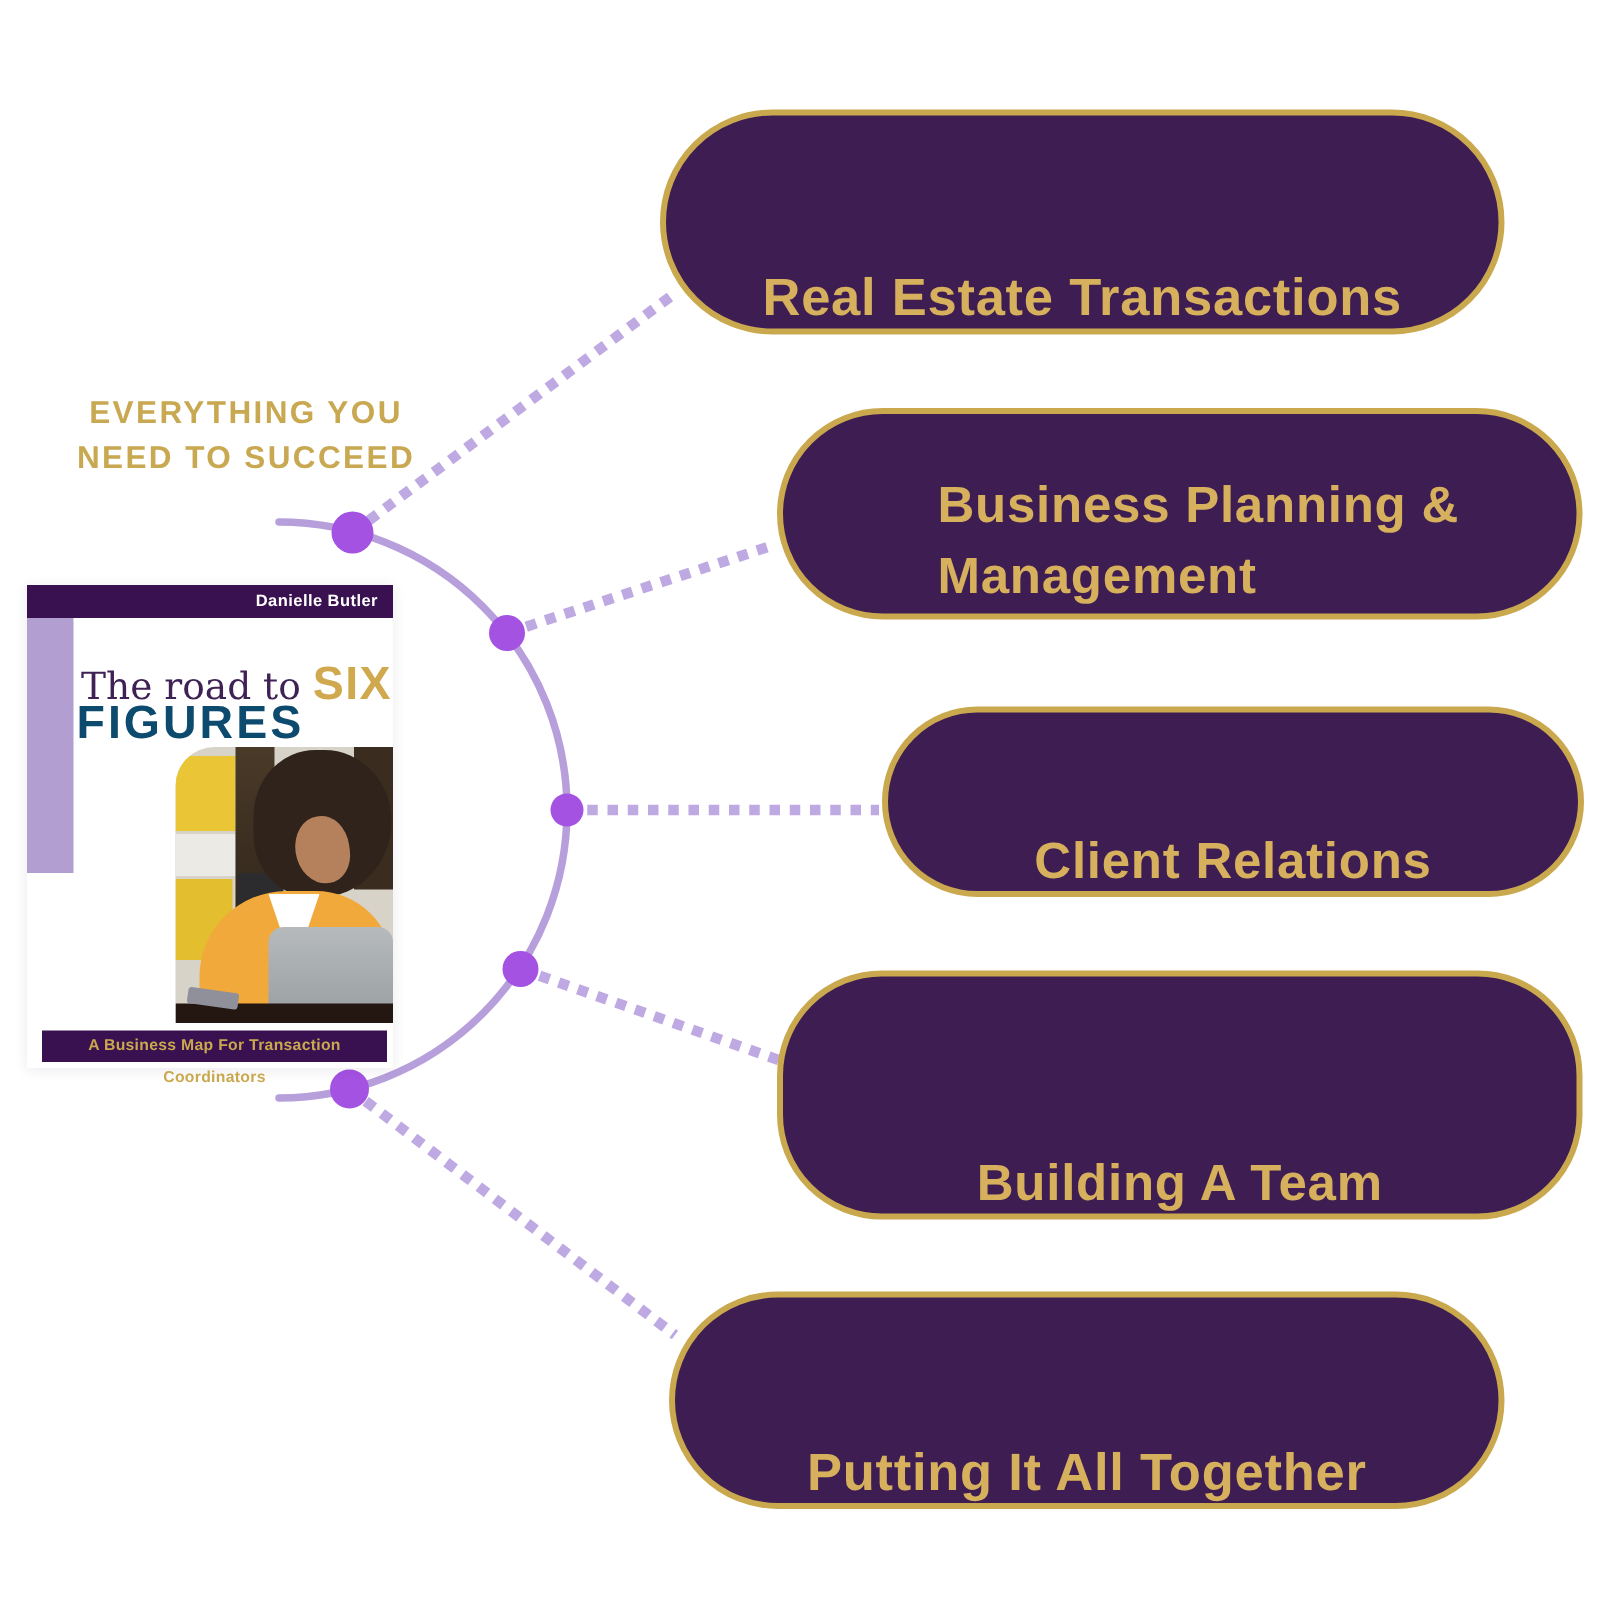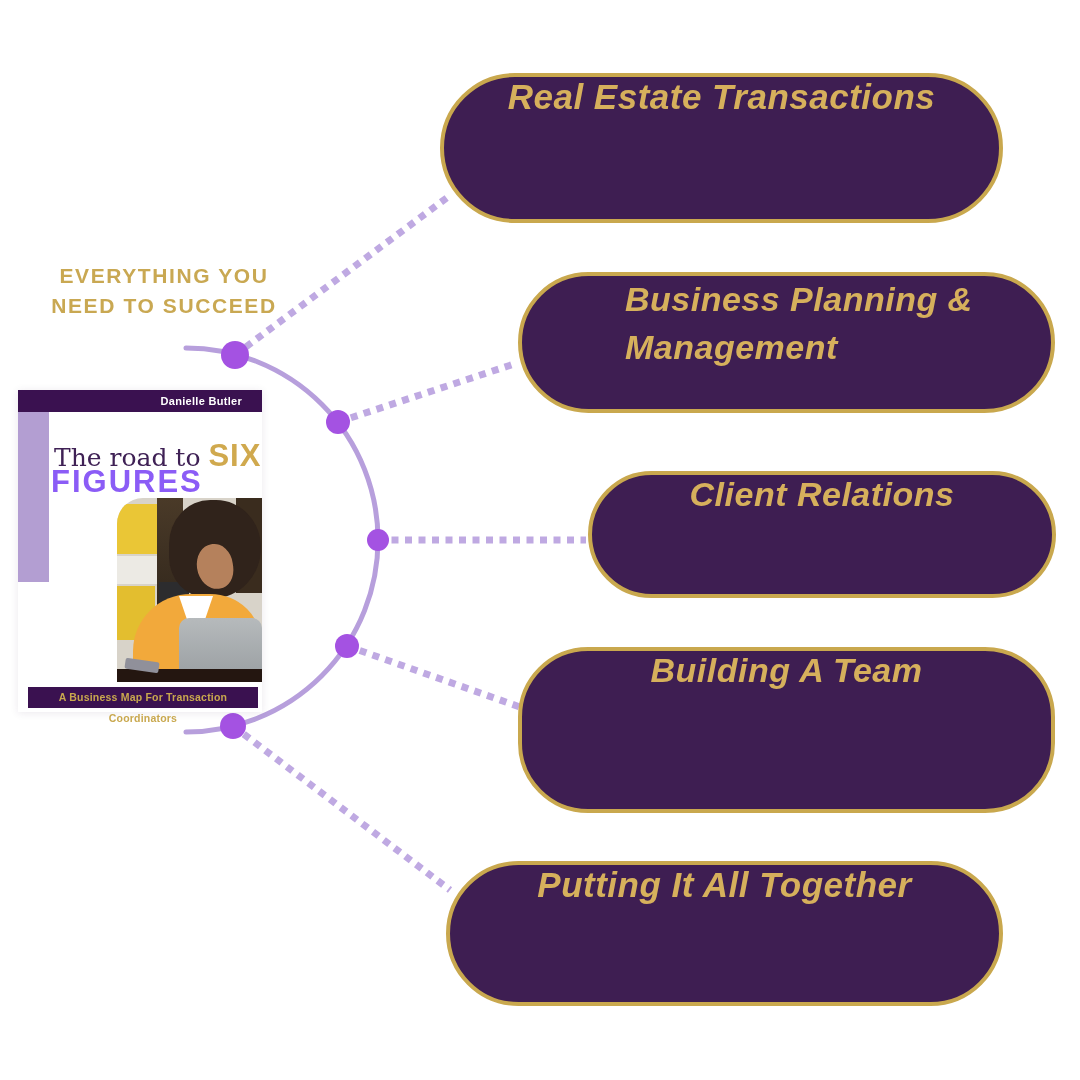--- a/index.html
+++ b/index.html
@@ -31,38 +31,38 @@
   }
 
   
   .book{
     position:absolute;left:18px;top:390px;width:244px;height:322px;
     background:#ffffff;box-shadow:0 1px 8px rgba(60,30,80,0.10);
   }
   .book-topbar{
     position:absolute;left:0;top:0;right:0;height:22px;background:var(--book-purple);
     color:#ffffff;font-size:11px;font-weight:bold;letter-spacing:.3px;
-    text-align:right;line-height:22px;padding-right:20px;box-sizing:border-box;
+    text-align:right;line-height:22px;padding-right:10px;box-sizing:border-box;
   }
   .book-stripe{
     position:absolute;left:0;top:22px;width:31px;height:170px;background:var(--stripe-lavender);
   }
   .book-title-line1{
     position:absolute;left:36px;top:48px;white-space:nowrap;
   }
   .title-serif{
     font-family:"DejaVu Serif", serif;font-size:25px;color:var(--title-purple);
   }
   .title-gold{
     font-family:"Liberation Sans", sans-serif;font-weight:bold;font-size:31px;
     color:#D0A94E;letter-spacing:1px;
   }
   .book-title-line2{
     position:absolute;left:33px;top:74px;
-    font-weight:bold;font-size:31px;color:#8b5cf6;letter-spacing:2px;
+    font-weight:bold;font-size:31px;color:#0c4a6e;letter-spacing:2px;
   }
   .book-bottombar{
     position:absolute;left:10px;top:297px;width:230px;height:21px;background:var(--book-purple);
     color:#C9A84E;font-size:10.5px;font-weight:bold;letter-spacing:.2px;
     text-align:center;line-height:21px;
   }
   
   .book-photo{
     position:absolute;left:99px;top:108px;width:145px;height:184px;
     border-top-left-radius:26px;overflow:hidden;background:#d8d3c9;
@@ -78,22 +78,22 @@
   .photo-blazer{position:absolute;left:16px;top:96px;width:129px;height:92px;background:#F2A93B;border-radius:45% 40% 0 0 / 62% 55% 0 0;}
   .photo-shirt{position:absolute;left:62px;top:98px;width:34px;height:50px;background:#ffffff;clip-path:polygon(50% 100%,0 0,100% 0);}
   .photo-laptop{position:absolute;left:62px;top:120px;width:83px;height:58px;background:linear-gradient(#b6babc,#9ba0a3);border-radius:10px 10px 0 0;}
   .photo-desk{position:absolute;left:0;bottom:0;width:100%;height:13px;background:#241610;}
   .photo-phone{position:absolute;left:8px;bottom:11px;width:34px;height:11px;background:#90909a;border-radius:2px;transform:rotate(8deg);}
 
   
   .pill{
     position:absolute;box-sizing:border-box;
     background:var(--pill-fill);border:4px solid var(--pill-border);
-    display:flex;align-items:flex-start;justify-content:center;
-    color:var(--gold-text);font-weight:600;letter-spacing:.5px;font-style:italic;
+    display:flex;align-items:flex-end;justify-content:center;
+    color:var(--gold-text);font-weight:600;letter-spacing:.5px;
   }
   .pill-1{left:440px;top:73px;width:563px;height:150px;border-radius:80px;font-size:35px;}
   .pill-2{left:518px;top:272px;width:537px;height:141px;border-radius:75px;font-size:34px;justify-content:flex-start;}
   .pill-2 .pill-label{margin-left:103px;width:420px;text-align:left;line-height:1.4;}
   .pill-3{left:588px;top:471px;width:468px;height:127px;border-radius:66px;font-size:34px;}
   .pill-4{left:518px;top:647px;width:537px;height:166px;border-radius:70px;font-size:34px;}
   .pill-5{left:446px;top:861px;width:557px;height:145px;border-radius:74px;font-size:35px;}
 </style>
 </head>
 <body>

